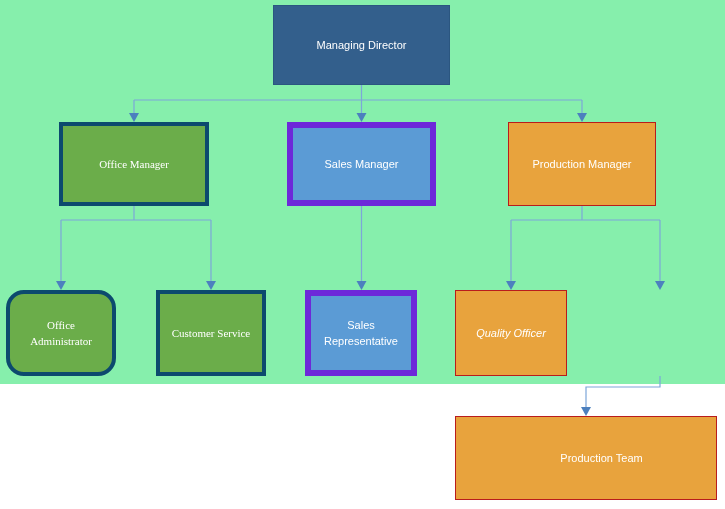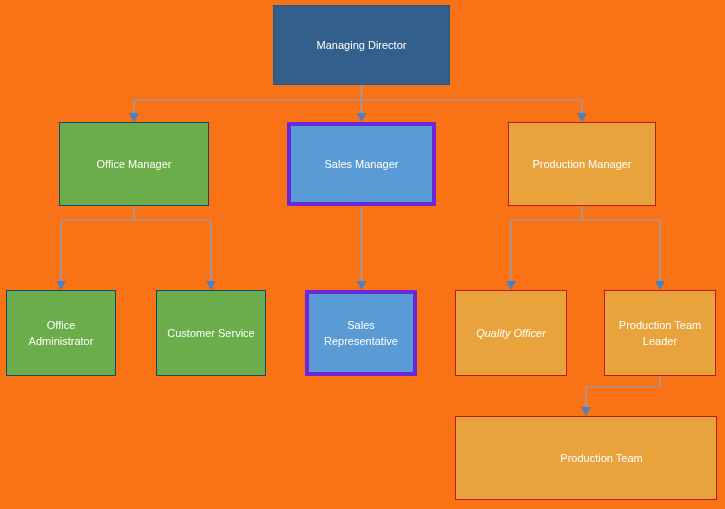--- a/index.html
+++ b/index.html
@@ -7,22 +7,22 @@
     padding: 0;
     background: #ffffff;
     width: 725px;
     height: 509px;
     overflow: hidden;
     font-family: "Liberation Sans", sans-serif;
   }
   .canvas {
     position: relative;
     width: 725px;
-    height: 509px;
-    background: #f97316;
+    height: 384px;
+    background: #86efac;
   }
   .connectors {
     position: absolute;
     left: 0;
     top: 0;
     width: 725px;
     height: 509px;
   }
   .node {
     position: absolute;
@@ -32,22 +32,22 @@
     text-align: center;
     color: #ffffff;
     font-size: 11px;
     line-height: 1.5;
     padding: 4px 8px;
     box-sizing: border-box;
     cursor: default;
   }
   
   .fill-darkblue { background: #335F8C; border: 1px solid #2B5680; }
-  .fill-green    { background: #6BAD4A; border: 1px solid #0c4a6e; }
-  .fill-blue     { background: #5B9BD5; border: 4px solid #6d28d9; }
+  .fill-green    { background: #6BAD4A; border: 4px solid #0c4a6e; font-family: Liberation Serif, serif; }
+  .fill-blue     { background: #5B9BD5; border: 6px solid #6d28d9; }
   .fill-orange   { background: #E8A33D; border: 1px solid #b91c1c; }
 
   
   .n-md  { left: 273px; top: 5px;   width: 177px; height: 80px; }
   .n-om  { left: 59px;  top: 122px; width: 150px; height: 84px; }
   .n-sm  { left: 287px; top: 122px; width: 149px; height: 84px; }
   .n-pm  { left: 508px; top: 122px; width: 148px; height: 84px; }
   .n-oa  { left: 6px;   top: 290px; width: 110px; height: 86px; }
   .n-cs  { left: 156px; top: 290px; width: 110px; height: 86px; }
   .n-sr  { left: 305px; top: 290px; width: 112px; height: 86px; }
@@ -105,37 +105,34 @@
   </div>
 
   <div class="node n-sm fill-blue" style="background-color: rgb(91, 155, 213);">
     <span>Sales Manager</span>
   </div>
 
   <div class="node n-pm fill-orange" style="background-color: rgb(232, 163, 61);">
     <span>Production Manager</span>
   </div>
 
-  <div class="node n-oa fill-green" style="background-color: rgb(107, 173, 74);">
+  <div class="node n-oa fill-green" style="background-color: rgb(107, 173, 74); border-radius: 18px;">
     <span>Office Administrator</span>
   </div>
 
   <div class="node n-sr fill-blue" style="background-color: rgb(91, 155, 213);">
     <span>Sales Representative</span>
   </div>
 
   <div class="node n-cs fill-green" style="background-color: rgb(107, 173, 74);">
     <span>Customer Service</span>
   </div>
 
   <div class="node n-qo fill-orange" style="background-color: rgb(232, 163, 61);">
     <span>Quality Officer</span>
   </div>
 
-  <div class="node n-ptl fill-orange" style="background-color: rgb(232, 163, 61);">
-    <span>Production Team Leader</span>
-  </div>
 
   <div class="node n-pt fill-orange" style="background-color: rgb(232, 163, 61); padding-left: 39px;">
     <span>Production Team</span>
   </div>
 
 </div>
 
 </body></html>

